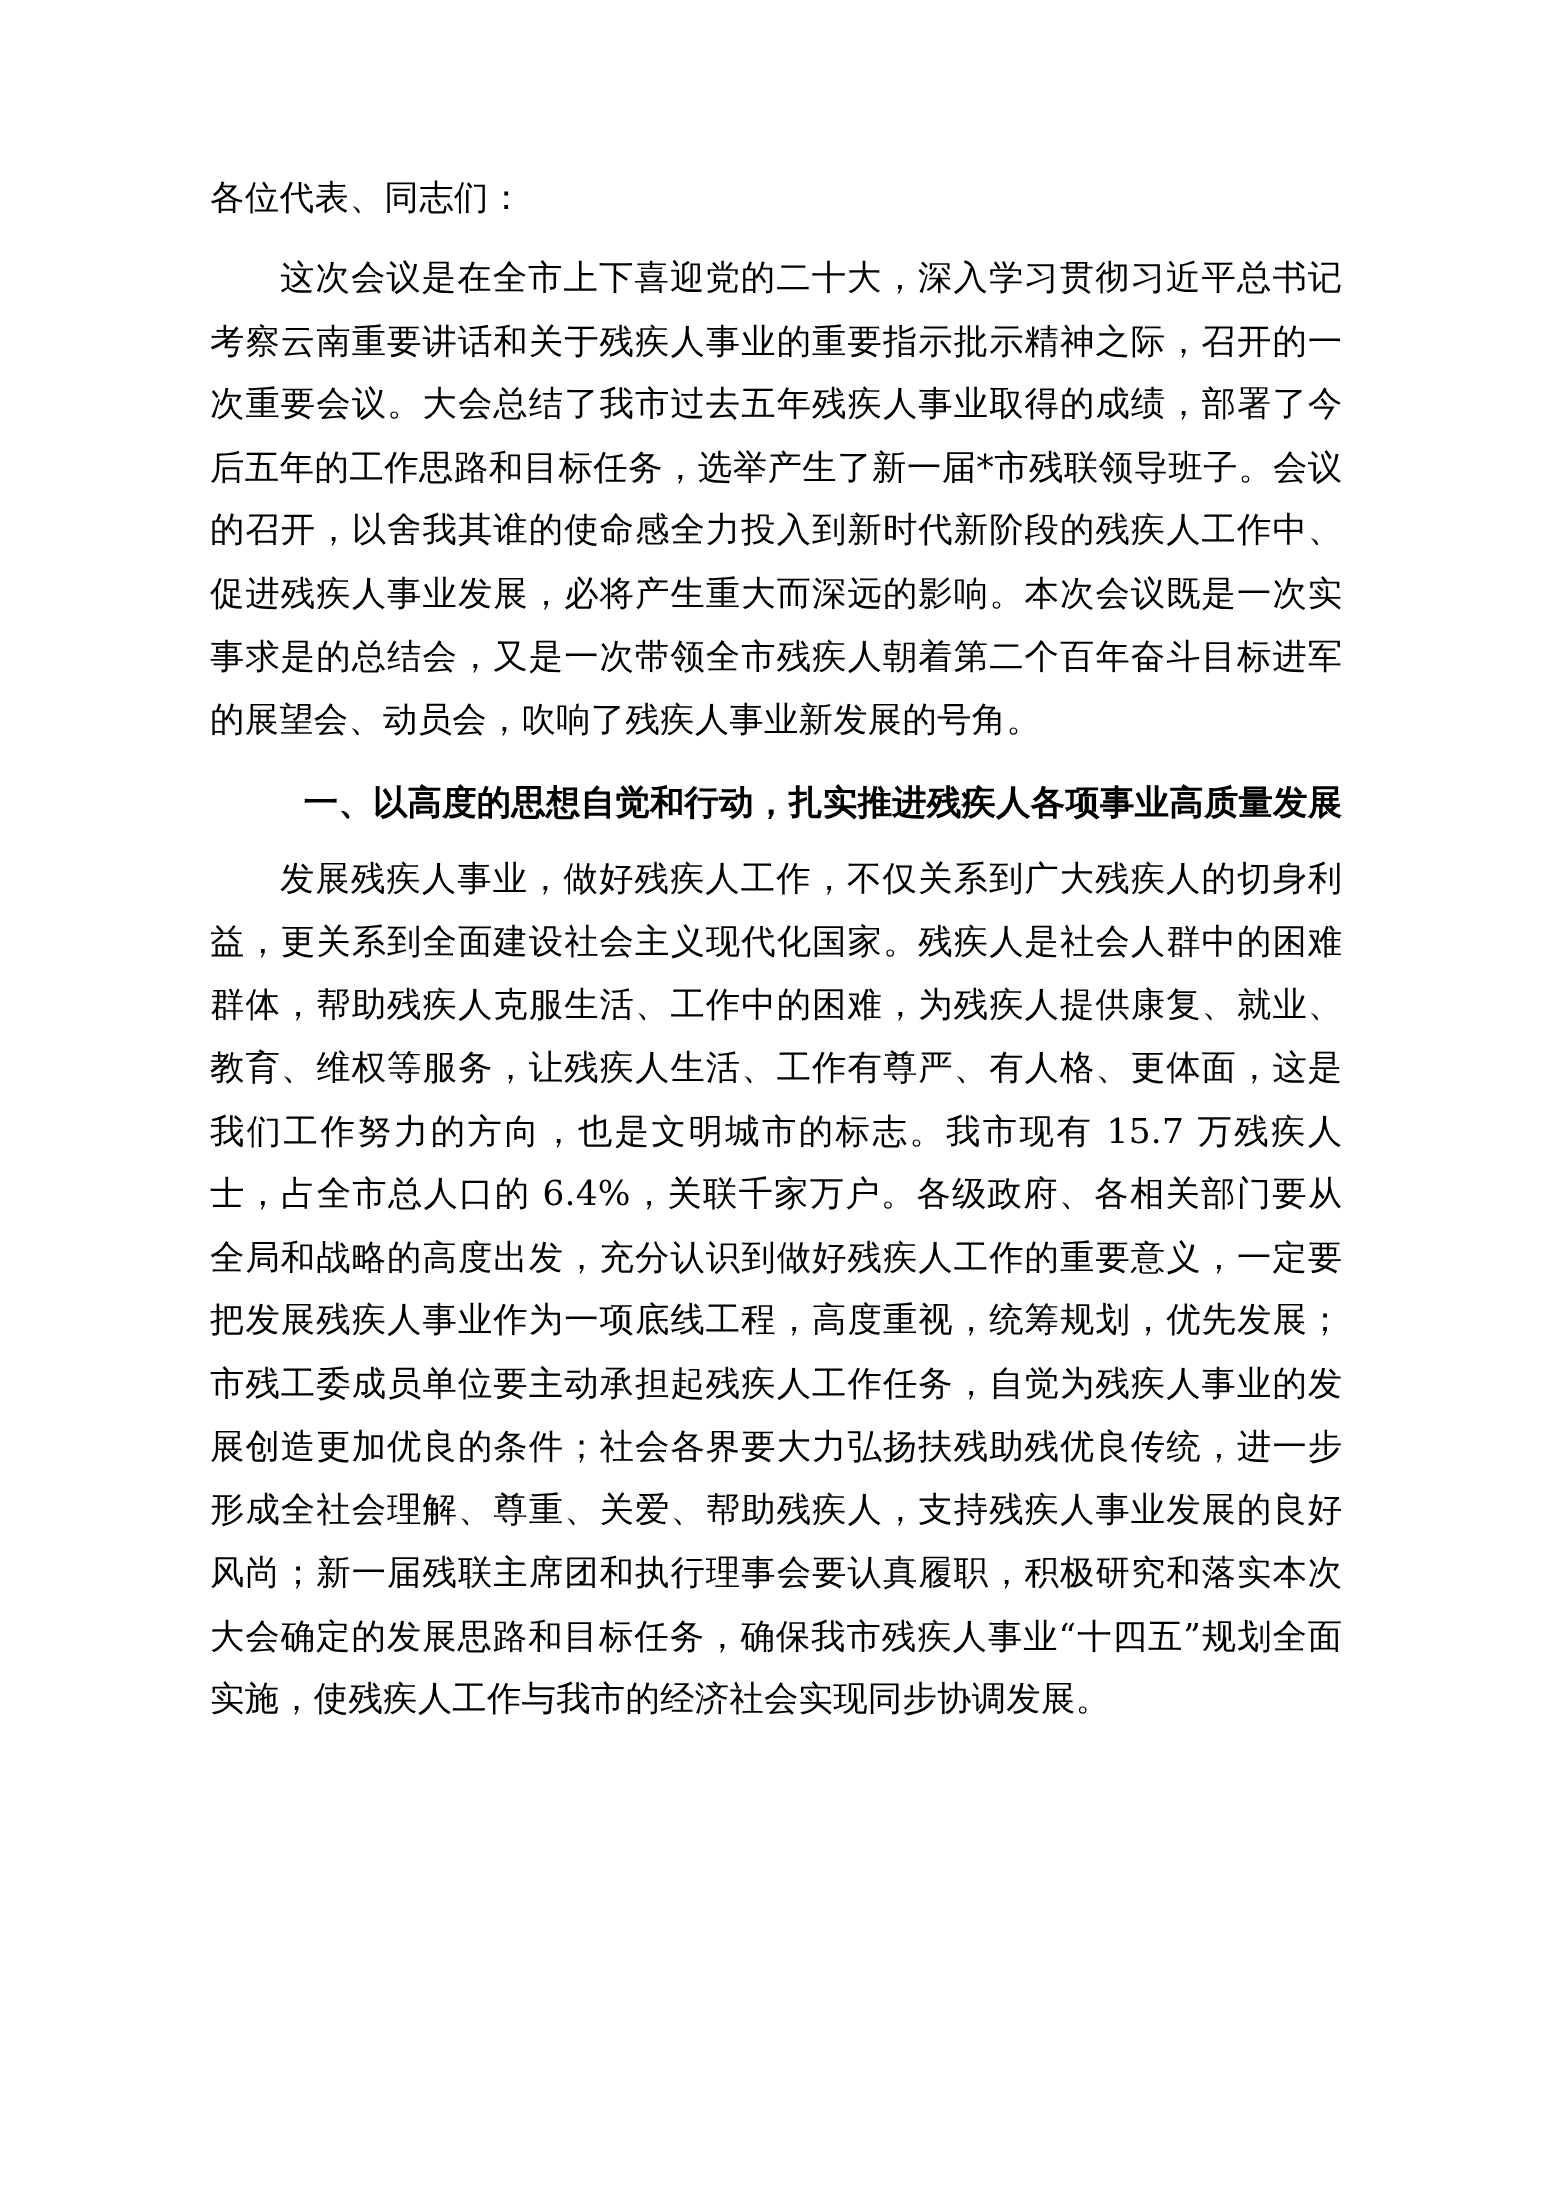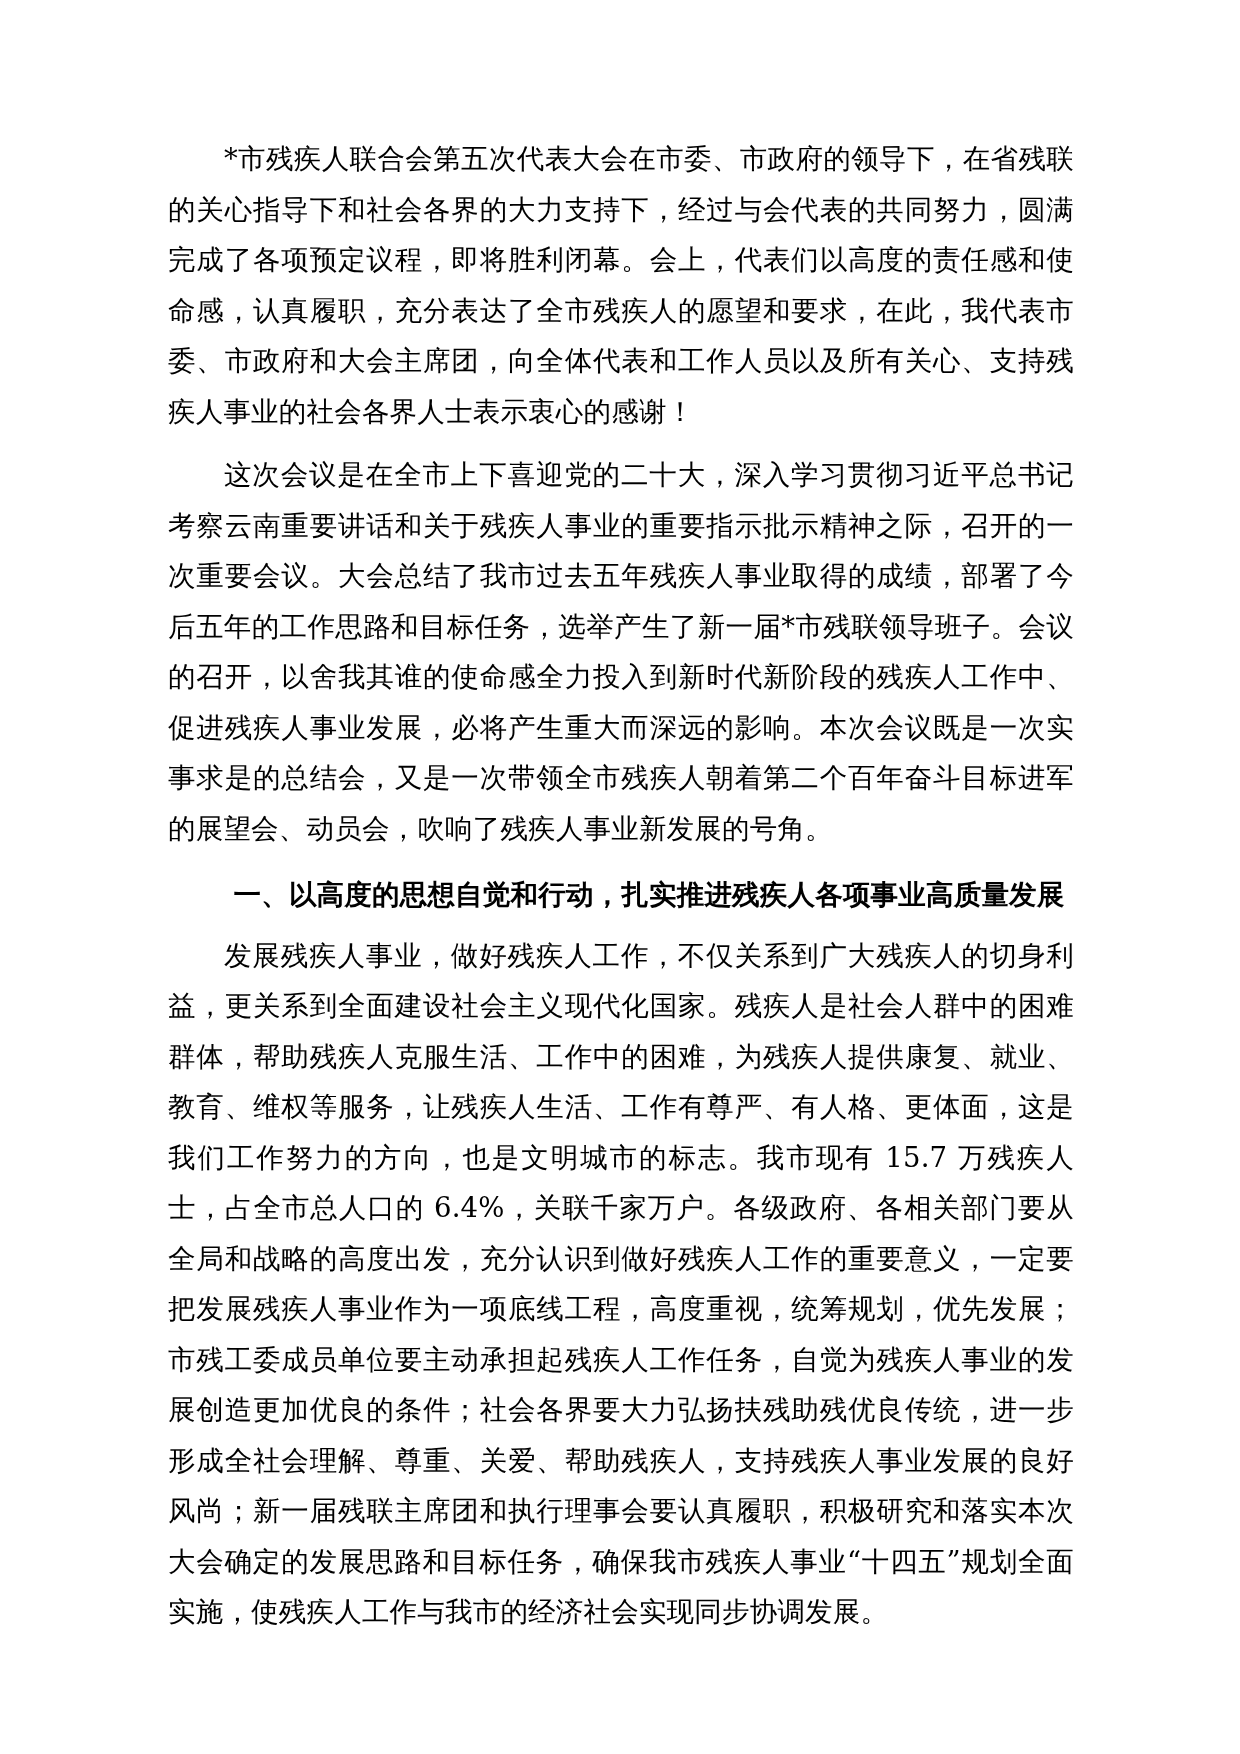--- a/index.html
+++ b/index.html
@@ -49,32 +49,32 @@
   .para:last-child {
     margin-bottom: 0;
   }
   .section-heading {
     font-size: 27.5px;
     line-height: 50.5px;
     font-weight: bold;
     text-indent: 56px;
     letter-spacing: 0.2px;
     margin: 16px 0 10px 0;
-    text-align: center;
+    text-align: right;
     font-family: "DejaVu Sans", "Liberation Sans", sans-serif;
   }
 </style>
 </head>
 <body>
 
 <div class="page">
   <div class="content">
 
+    <p class="salutation">各位代表、同志们：</p>
 
-    <p class="para">*市残疾人联合会第五次代表大会在市委、市政府的领导下，在省残联的关心指导下和社会各界的大力支持下，经过与会代表的共同努力，圆满完成了各项预定议程，即将胜利闭幕。会上，代表们以高度的责任感和使命感，认真履职，充分表达了全市残疾人的愿望和要求，在此，我代表市委、市政府和大会主席团，向全体代表和工作人员以及所有关心、支持残疾人事业的社会各界人士表示衷心的感谢！</p>
 
     <p class="para">这次会议是在全市上下喜迎党的二十大，深入学习贯彻习近平总书记考察云南重要讲话和关于残疾人事业的重要指示批示精神之际，召开的一次重要会议。大会总结了我市过去五年残疾人事业取得的成绩，部署了今后五年的工作思路和目标任务，选举产生了新一届*市残联领导班子。会议的召开，以舍我其谁的使命感全力投入到新时代新阶段的残疾人工作中、促进残疾人事业发展，必将产生重大而深远的影响。本次会议既是一次实事求是的总结会，又是一次带领全市残疾人朝着第二个百年奋斗目标进军的展望会、动员会，吹响了残疾人事业新发展的号角。</p>
 
 
 
     <h2 class="section-heading">一、以高度的思想自觉和行动，扎实推进残疾人各项事业高质量发展</h2>
 
     <p class="para">发展残疾人事业，做好残疾人工作，不仅关系到广大残疾人的切身利益，更关系到全面建设社会主义现代化国家。残疾人是社会人群中的困难群体，帮助残疾人克服生活、工作中的困难，为残疾人提供康复、就业、教育、维权等服务，让残疾人生活、工作有尊严、有人格、更体面，这是我们工作努力的方向，也是文明城市的标志。我市现有 15.7 万残疾人士，占全市总人口的 6.4%，关联千家万户。各级政府、各相关部门要从全局和战略的高度出发，充分认识到做好残疾人工作的重要意义，一定要把发展残疾人事业作为一项底线工程，高度重视，统筹规划，优先发展；市残工委成员单位要主动承担起残疾人工作任务，自觉为残疾人事业的发展创造更加优良的条件；社会各界要大力弘扬扶残助残优良传统，进一步形成全社会理解、尊重、关爱、帮助残疾人，支持残疾人事业发展的良好风尚；新一届残联主席团和执行理事会要认真履职，积极研究和落实本次大会确定的发展思路和目标任务，确保我市残疾人事业“十四五”规划全面实施，使残疾人工作与我市的经济社会实现同步协调发展。</p>
 
   </div>

